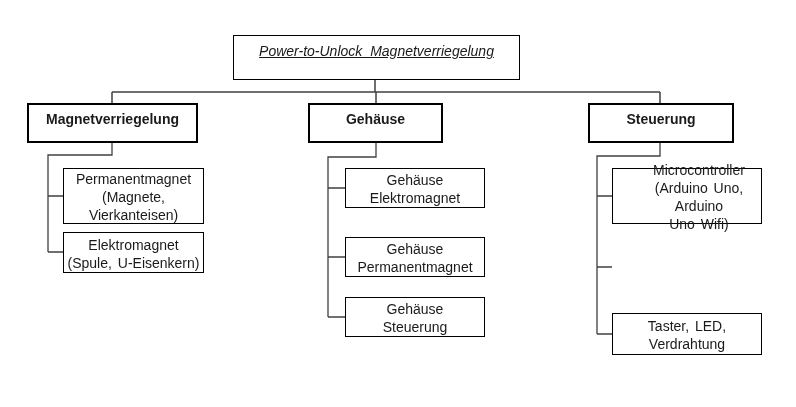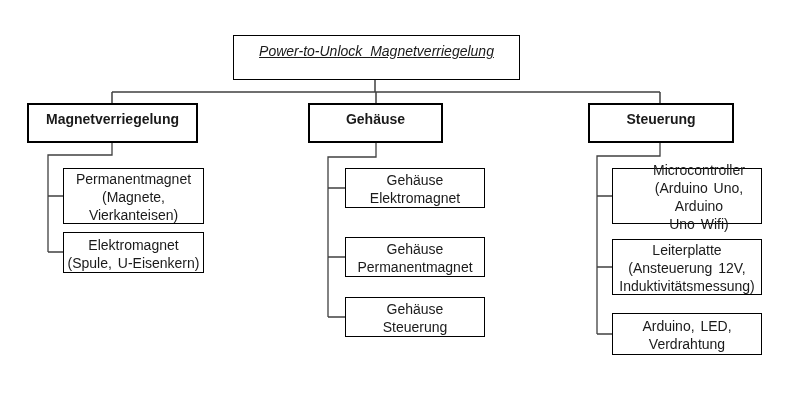--- a/index.html
+++ b/index.html
@@ -92,20 +92,17 @@
   <div class="node node-leaf" style="left:345px; top:237px; width:140px; height:40px;">Gehäuse
 Permanentmagnet</div>
 
   <div class="node node-leaf" style="left:345px; top:297px; width:140px; height:40px;">Gehäuse
 Steuerung</div>
 
   <div class="node node-leaf" style="left:612px; top:168px; width:150px; height:56px;padding-left:24px;">Microcontroller
 (Arduino Uno, Arduino
 Uno Wifi)</div>
 
-  <div class="node node-leaf" style="left:612px; top:239px; width:150px; height:56px;">Leiterplatte
-(Ansteuerung 12V,
-Induktivitätsmessung)</div>
 
-  <div class="node node-leaf" style="left:612px; top:313px; width:150px; height:42px;">Arduino, LED,
+  <div class="node node-leaf" style="left:612px; top:313px; width:150px; height:42px;">Taster, LED,
 Verdrahtung</div>
 
 </div>
 
 </body></html>

